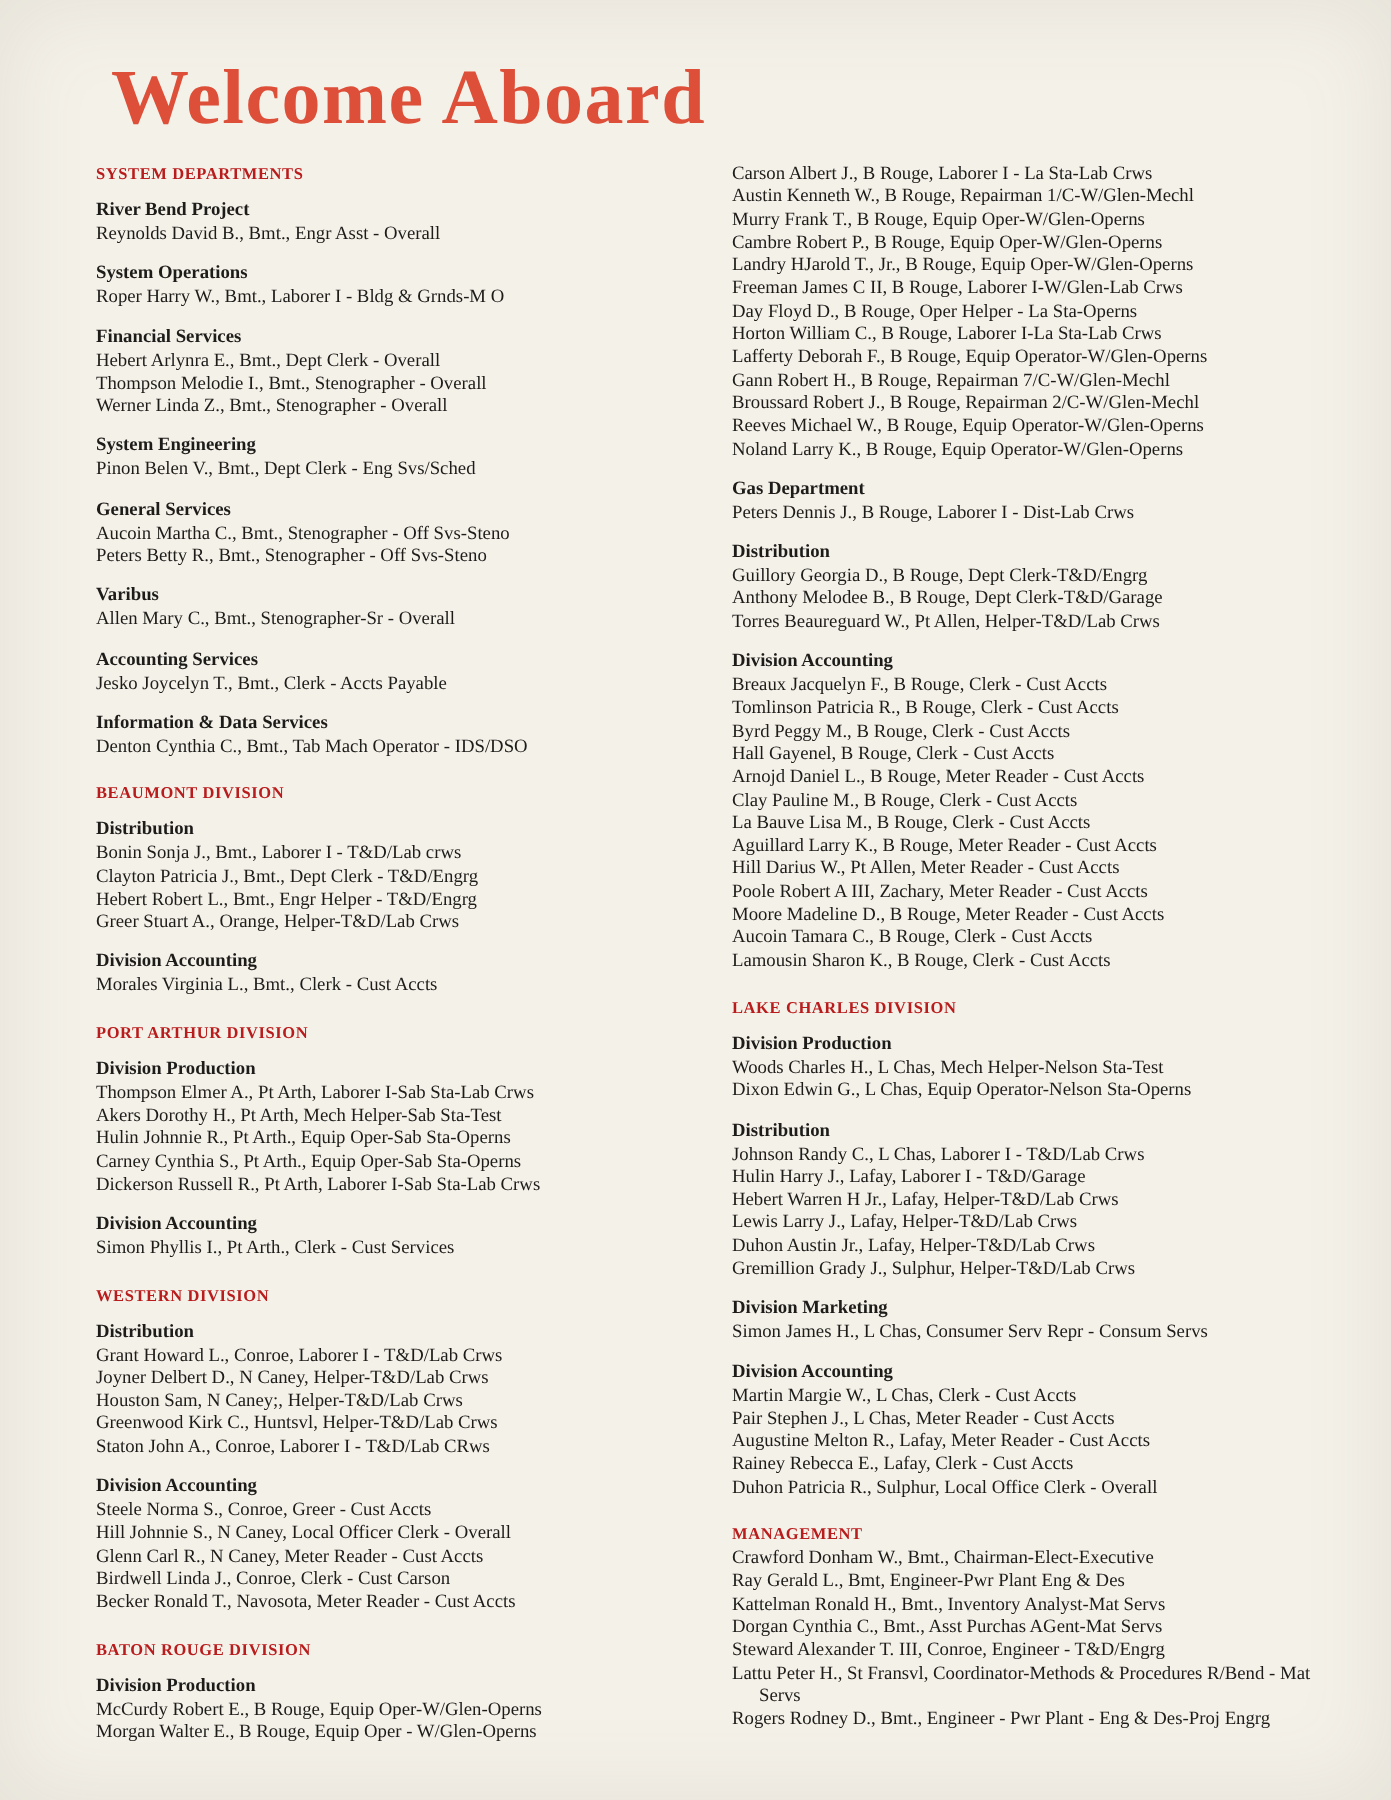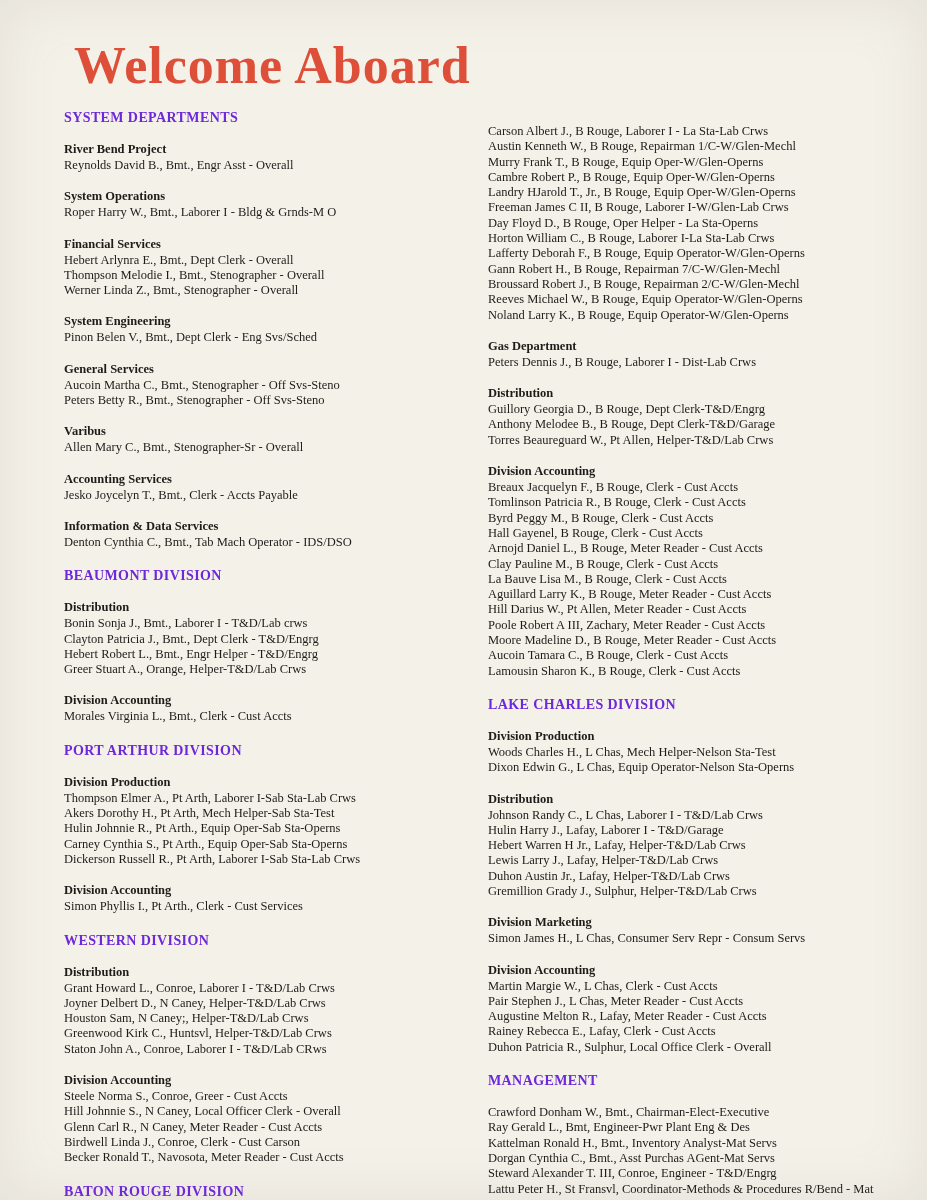--- a/index.html
+++ b/index.html
@@ -32,31 +32,31 @@
   .columns {
     display: flex;
     gap: 28px;
     align-items: flex-start;
   }
   .col {
     width: 396px;
     flex: 0 0 396px;
   }
   .division-heading {
-    color: #6d28d9;
-    font-size: 14px;
+    color: #b91c1c;
+    font-size: 11px;
     font-weight: bold;
     letter-spacing: 0.4px;
     margin: 18px 0 2px 0;
   }
   .col > .division-heading:first-child {
     margin-top: 2px;
   }
   .group {
-    margin: 16px 0 11px 0;
+    margin: 0 0 11px 0;
   }
   .group-heading {
     font-size: 12.5px;
     font-weight: bold;
     margin: 10px 0 1px 0;
   }
   .entry {
     margin: 0;
     font-size: 12.5px;
     line-height: 15.3px;

